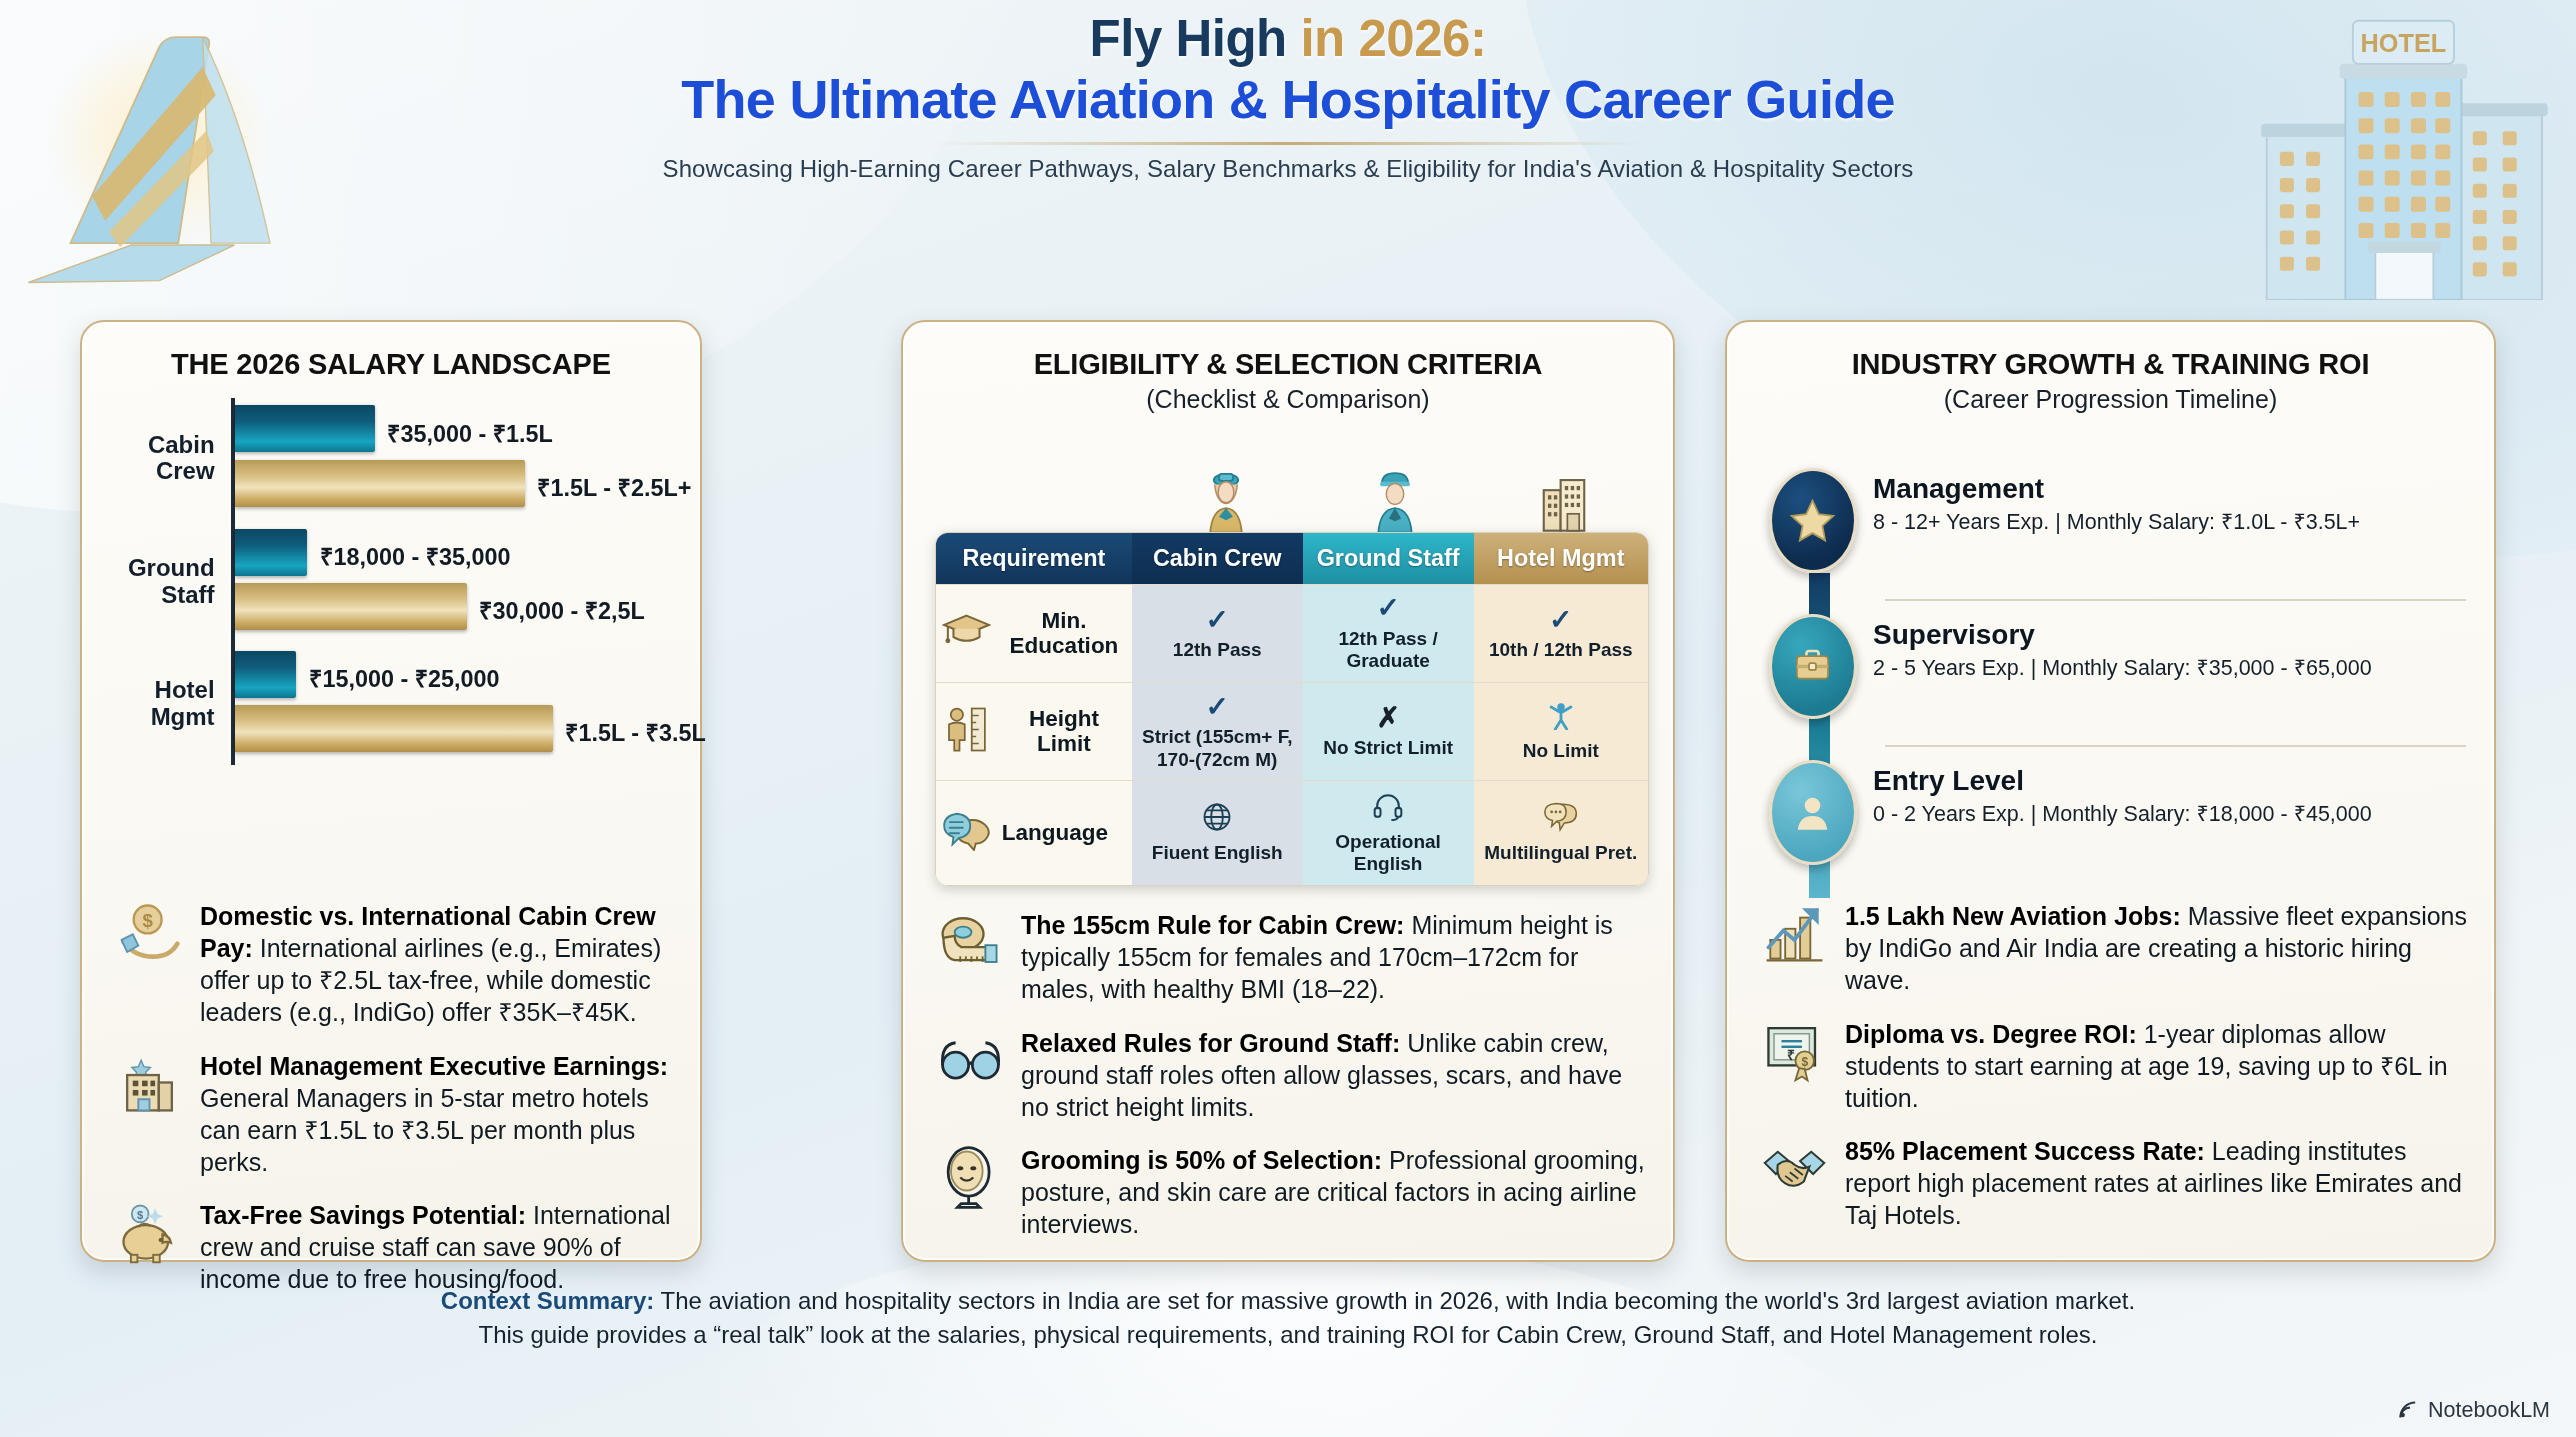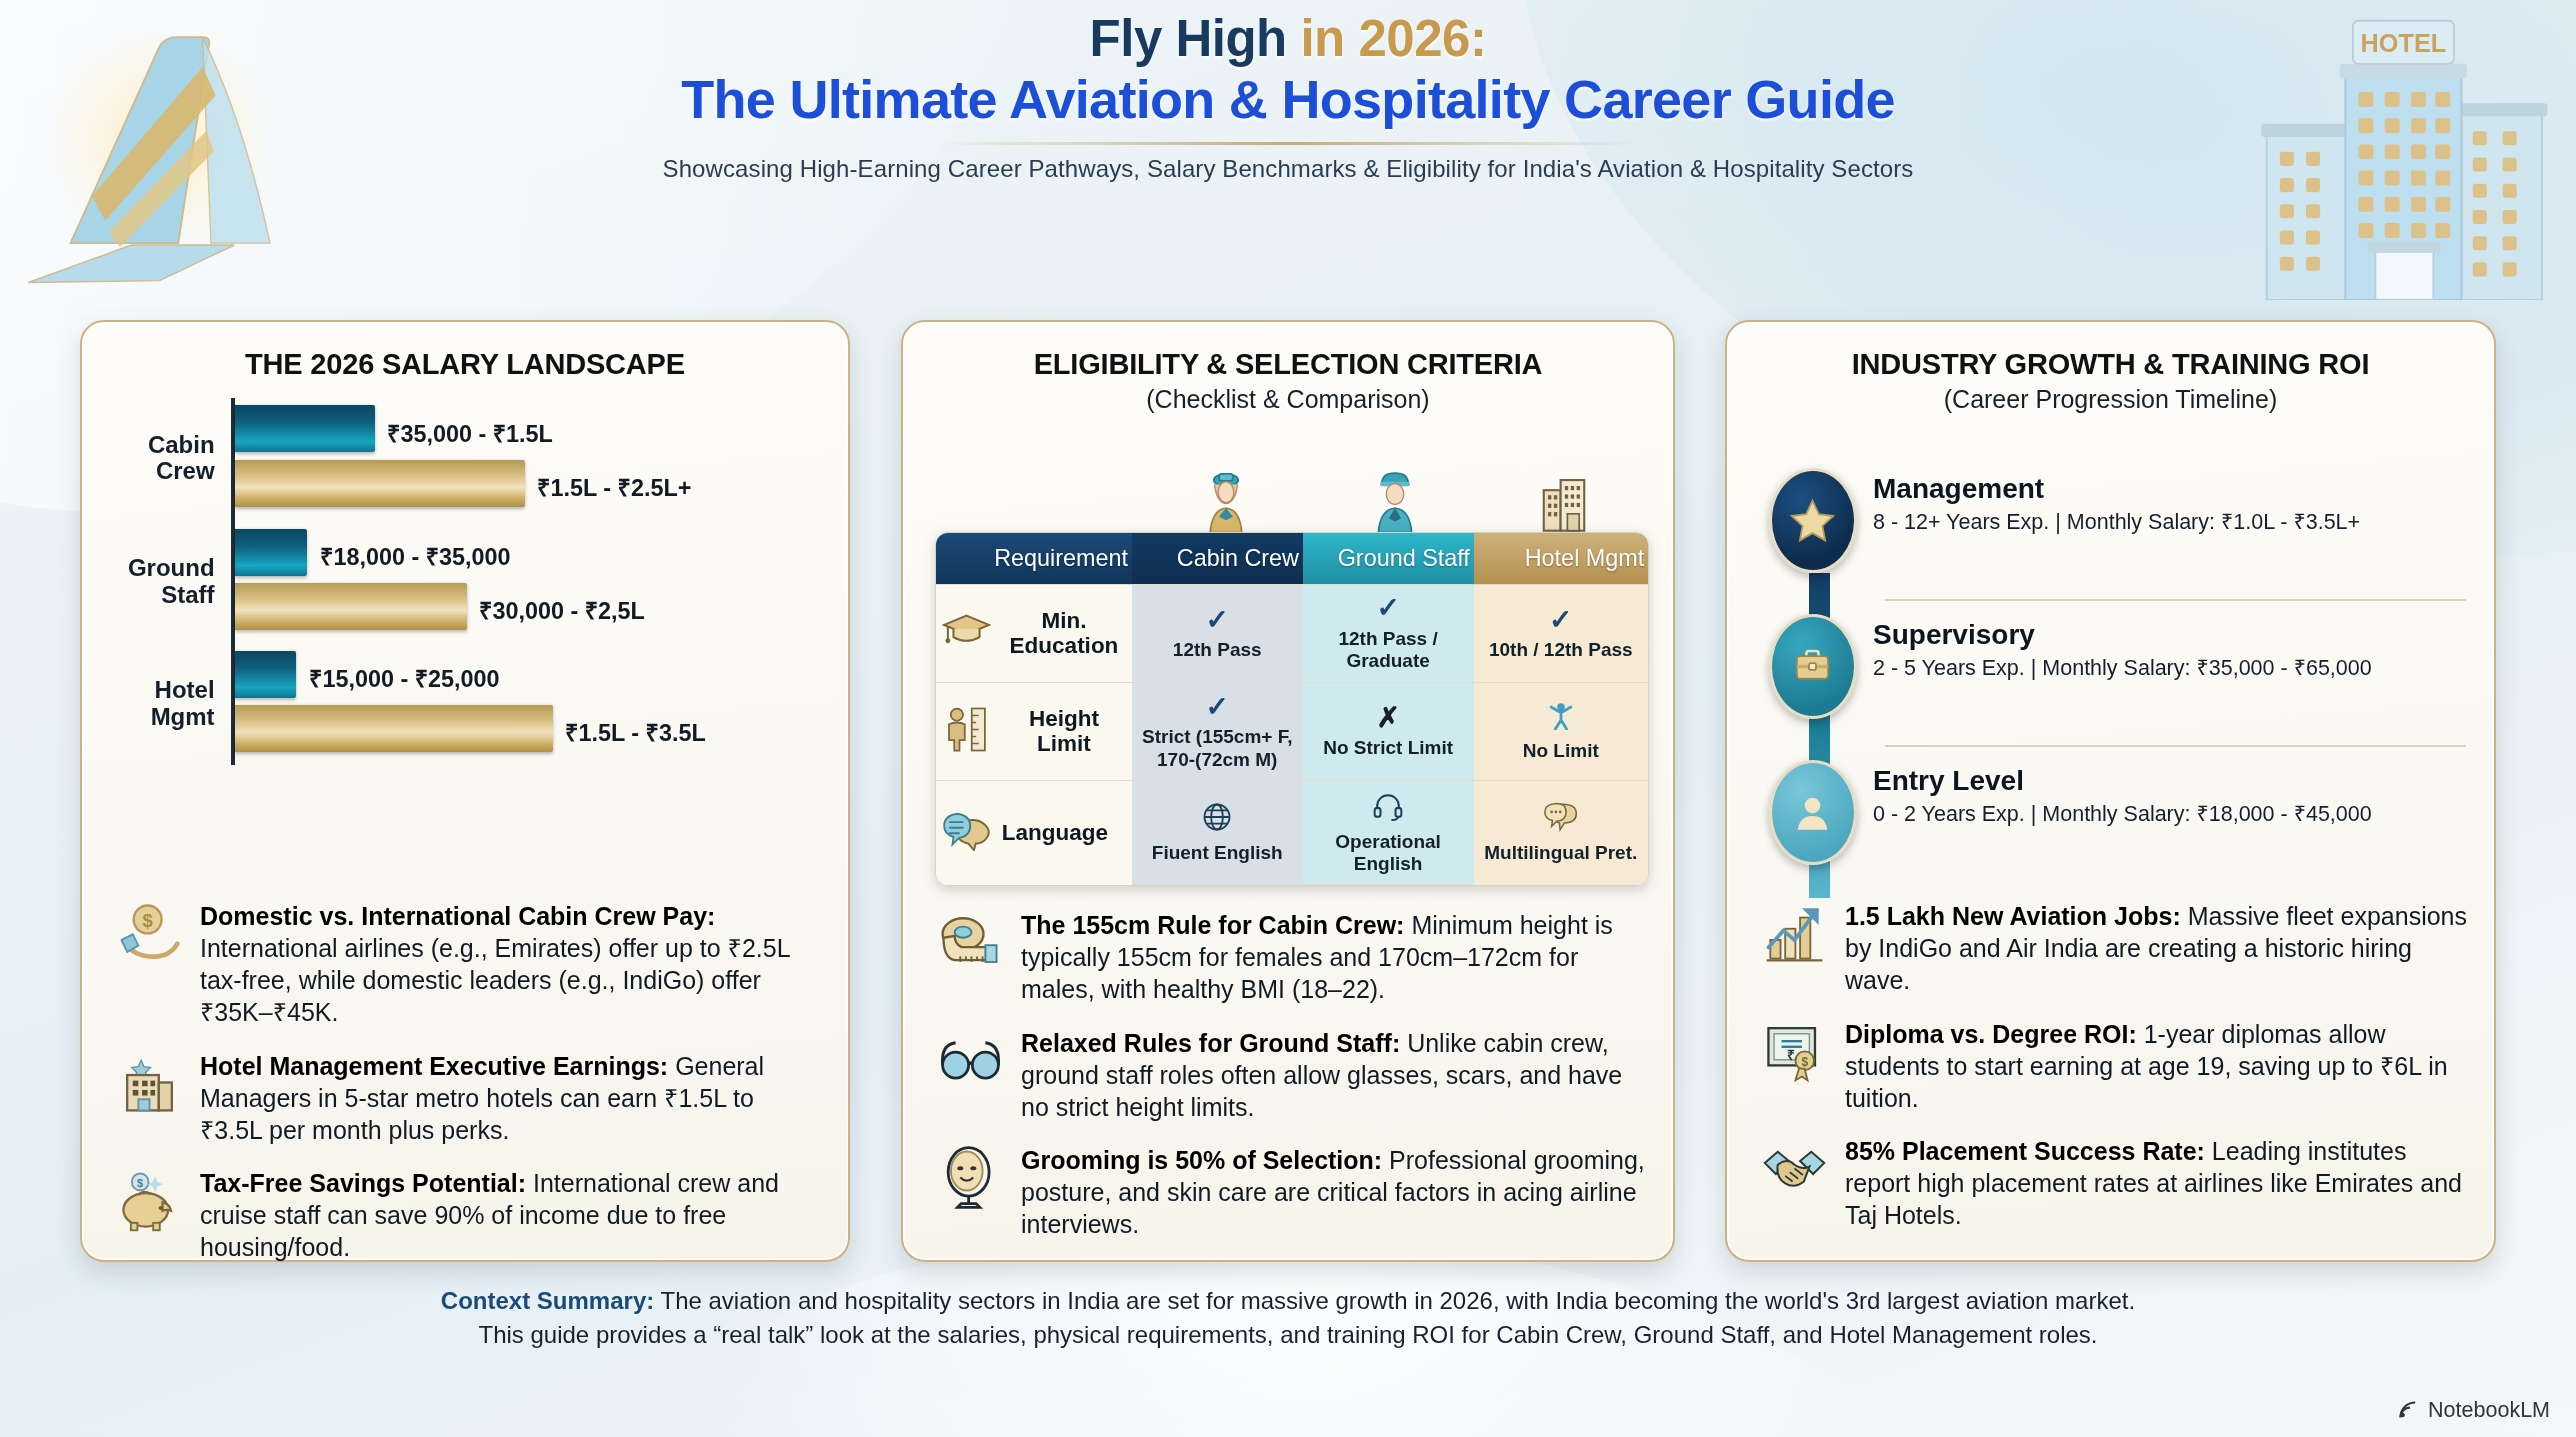--- a/index.html
+++ b/index.html
@@ -51,21 +51,21 @@
   .divider{width:711px;height:2.8px;margin:13px auto 9.4px;
            background:linear-gradient(90deg,rgba(200,170,110,0),rgba(190,160,100,.85),rgba(200,170,110,0));}
   .subtitle{font-size:24px;color:#2a3d4f;font-weight:500;letter-spacing:0.1px;}
 
   
   .panels{position:absolute;top:320px;left:0;right:0;height:942px;z-index:4;}
   .panel{position:absolute;top:0;height:942px;border-radius:24px;
          background:linear-gradient(175deg,#fdfcf8 0%,#faf8f2 60%,#f6f3ea 100%);
          border:2.8px solid #cbb183;
          box-shadow:0 9.4px 24px rgba(60,70,80,.18), inset 0 0 0 1.9px rgba(255,255,255,.8);}
-  #panel-1{left:80px;width:770px;}
+  #panel-1{left:80px;width:622px;}
   #panel-2{left:901px;width:774px;}
   #panel-3{left:1725px;width:771px;}
 
   .panel-title{font-size:29px;font-weight:bold;color:#111;text-align:center;margin-top:26px;letter-spacing:-0.2px;}
   .panel-sub{font-size:25px;color:#17202a;text-align:center;margin-top:3.7px;}
 
   
   .legend{display:flex;justify-content:center;gap:43px;margin-top:20.6px;align-items:center;}
   .legend-item{display:flex;align-items:center;gap:10.3px;font-size:23.4px;font-weight:500;color:#15202b;}
   .sw-box{width:22.5px;height:28px;border-radius:1.9px;box-shadow:0 0.9px 1.9px rgba(0,0,0,.3);}
@@ -91,21 +91,21 @@
   .b-text{font-size:25px;line-height:1.28;color:#101a23;padding-top:2.8px;}
   .b-text b{font-weight:bold;color:#000;}
 
   
   .persona-row{position:absolute;left:32px;right:24px;top:142px;height:69px;display:flex;}
   .persona-row .cell{flex:1 1 0;display:flex;align-items:flex-end;justify-content:center;}
   .persona-row .cell.first{flex:1.22 1 0;}
   .etable{position:absolute;left:32px;right:24px;top:210px;border-radius:13px;overflow:hidden;
           box-shadow:0 3.7px 11.2px rgba(60,60,60,.22);border:0.9px solid #d9d2c0;}
   .etable table{width:100%;border-collapse:collapse;table-layout:fixed;}
-  .etable th{font-size:23.4px;font-weight:normal;color:#fff;padding:12px 3.7px;text-align:right;
+  .etable th{font-size:23.4px;font-weight:bold;color:#fff;padding:12px 3.7px;text-align:center;
              text-shadow:0 0.9px 1.9px rgba(0,0,0,.35);}
   .th-req{background:linear-gradient(180deg,#1b4a77,#11355a);width:27.5%;}
   .th-cc{background:linear-gradient(180deg,#123a63,#0e2e50);width:24%;}
   .th-gs{background:linear-gradient(180deg,#2eb6c9,#1f8fa3);width:24%;}
   .th-hm{background:linear-gradient(180deg,#cdb07a,#b5914f);width:24.5%;}
   .etable td{vertical-align:middle;text-align:center;padding:9.4px 5.6px;font-size:19px;
              font-weight:bold;color:#12202c;line-height:1.18;border-top:0.9px solid #e2dccb;}
   .td-req{background:#fbf8f0;text-align:left;padding-left:9.4px;}
   .td-cc{background:#d9dfe6;} .td-gs{background:#cfeaee;} .td-hm{background:#f6ead4;}
   .req-inner{display:flex;align-items:center;gap:11.2px;}

